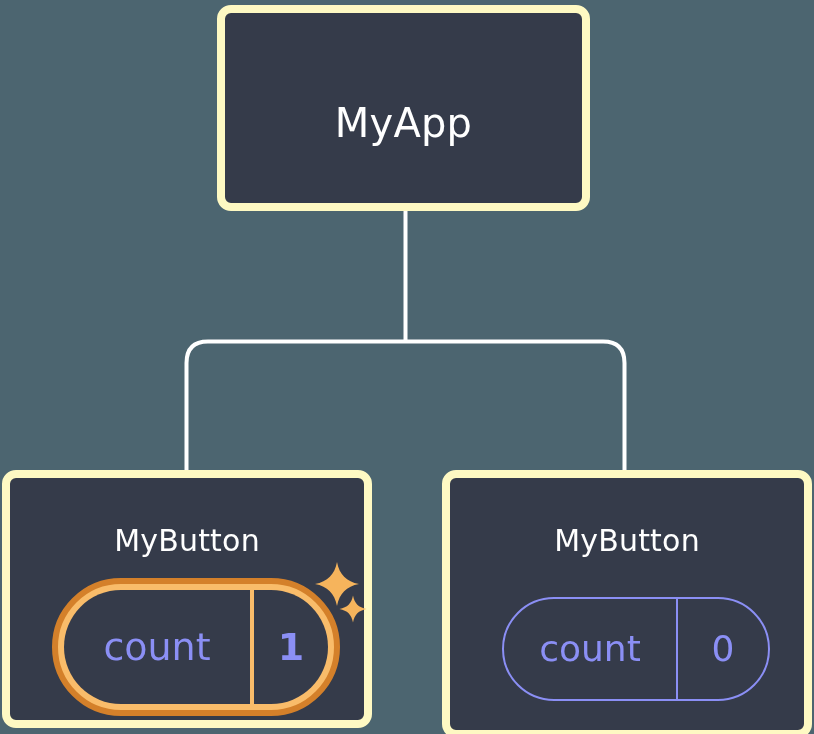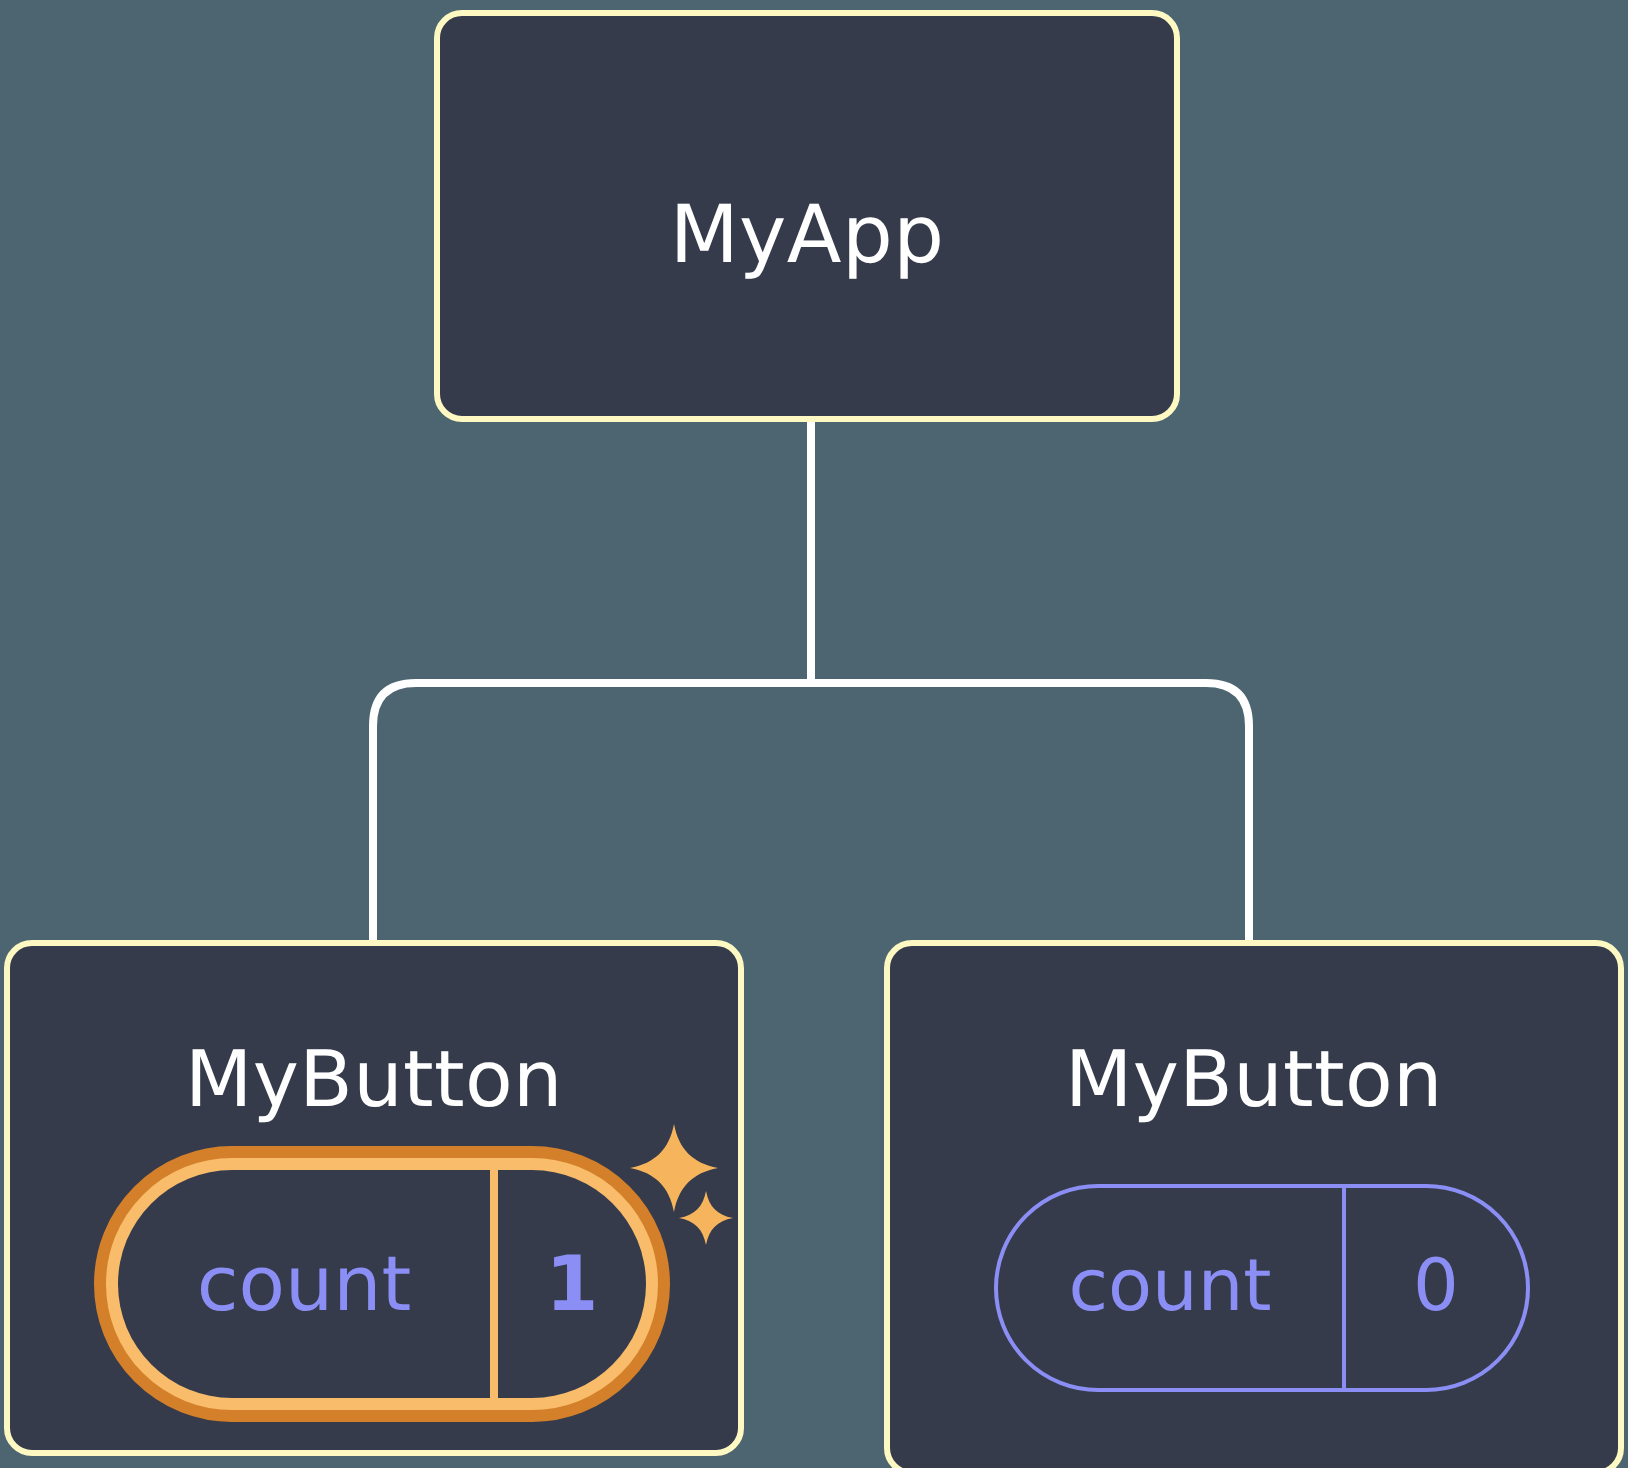--- a/index.html
+++ b/index.html
@@ -22,31 +22,31 @@
     left: 0; top: 0;
     width: 814px;
     height: 734px;
     pointer-events: none;
   }
 
   
   .node {
     position: absolute;
     background: #353B4A;
-    border: 3px solid #fef9c3;
+    border: 8px solid #fef9c3;
     border-radius: 14px;
     box-sizing: border-box;
   }
   .node-title {
     position: absolute;
     left: 0;
     width: 100%;
     text-align: center;
     color: #FFFFFF;
-    font-size: 39px;
+    font-size: 30px;
     font-weight: 400;
     letter-spacing: 0.2px;
     line-height: 1;
   }
 
   #node-myapp {
     left: 217px;
     top: 5px;
     width: 373px;
     height: 206px;

